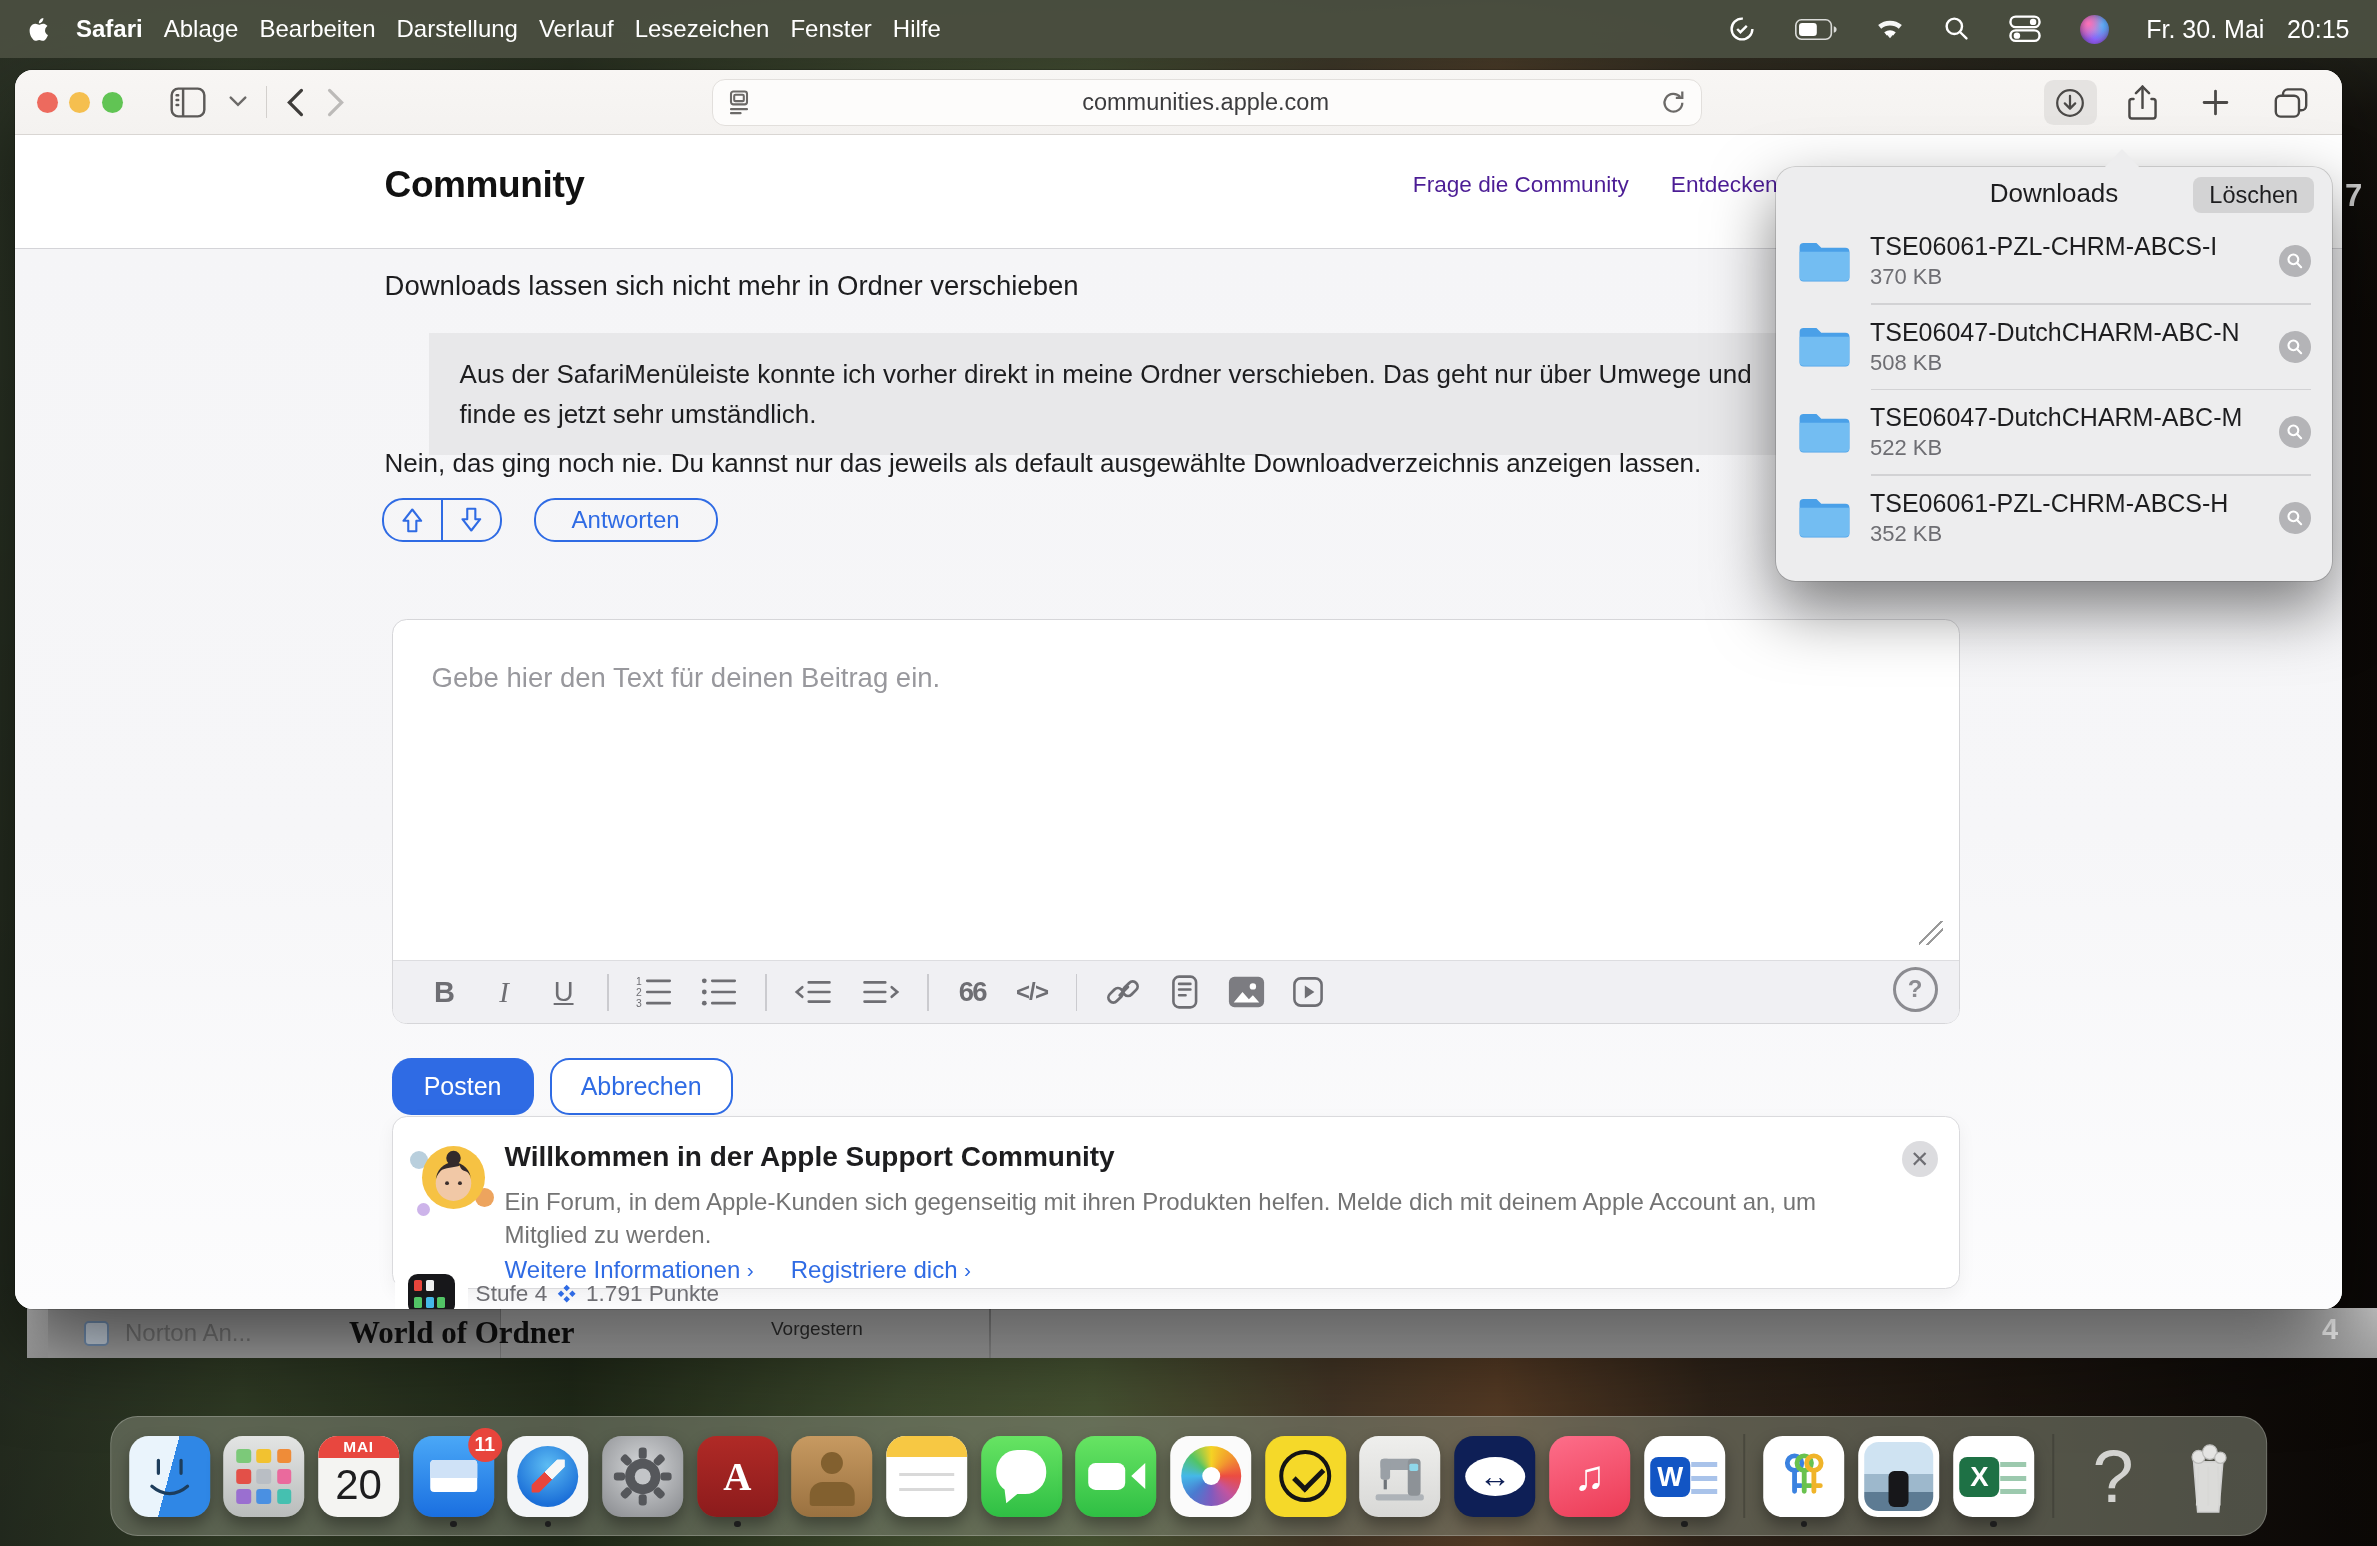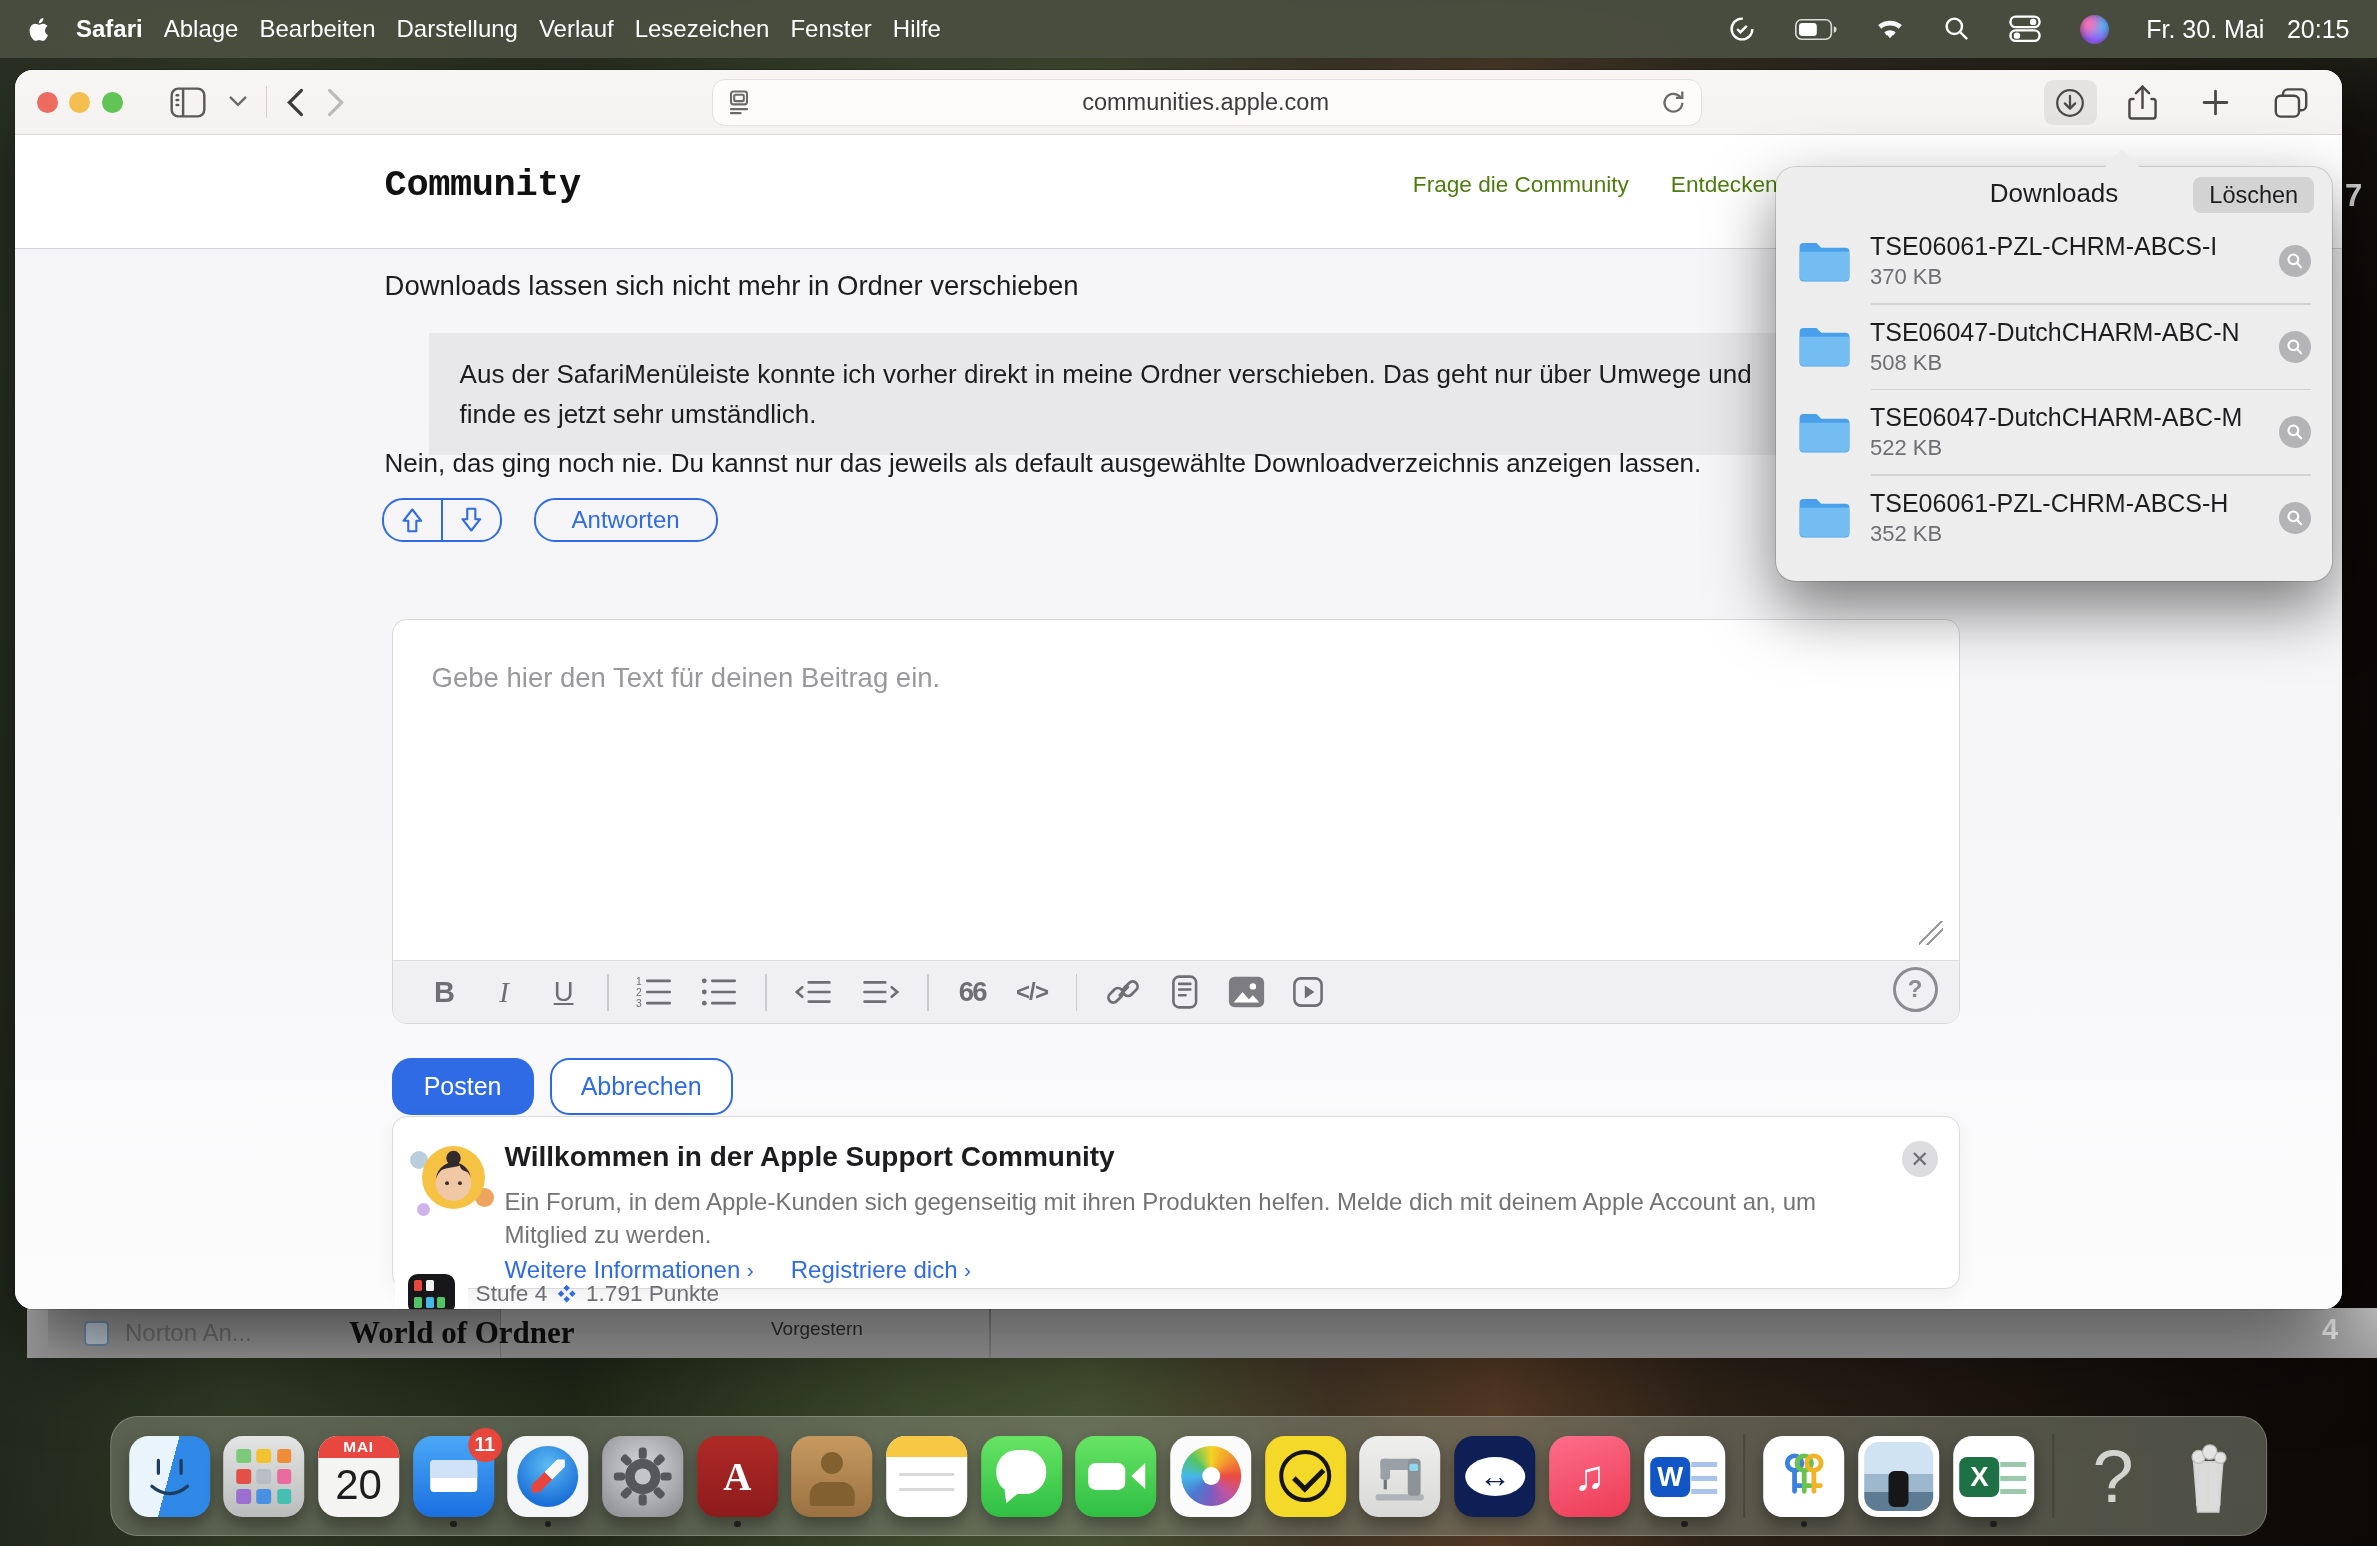--- a/index.html
+++ b/index.html
@@ -59,22 +59,22 @@
   .tb-btn{display:flex;align-items:center;justify-content:center;color:#5c5a58;margin:0 11.3px;}
   .tb-sep{width:1.2px;height:32px;background:#d3d0cd;margin:0 8px;}
   .urlbar{position:absolute;left:697px;top:9px;width:990px;height:47px;border-radius:13px;
     background:#fdfcfb;border:1.2px solid #e2dfdc;display:flex;align-items:center;padding:0 14.6px;box-sizing:border-box;}
   .url-text{flex:1;text-align:center;color:#3c3c3e;font-size:23.5px;}
   .tb-right{position:absolute;right:21px;top:0;height:65px;display:flex;align-items:center;gap:19.4px;}
   .dl-btn{width:53px;height:45px;border-radius:9.7px;background:#e5e3e1;display:flex;align-items:center;justify-content:center;}
 
   
   .page-header{height:113px;flex:0 0 auto;background:#fff;position:relative;border-bottom:1.6px solid #d4d4d8;}
-  .ph-title{position:absolute;left:370px;top:29px;font-size:37px;font-weight:700;color:#111;letter-spacing:-0.4px;font-family:Liberation Mono, monospace;}
-  .ph-nav{position:absolute;right:564px;top:37px;display:flex;gap:42px;font-size:22.6px;color:#4d7c0f;}
+  .ph-title{position:absolute;left:370px;top:29px;font-size:37px;font-weight:700;color:#111;letter-spacing:-0.4px;}
+  .ph-nav{position:absolute;right:564px;top:37px;display:flex;gap:42px;font-size:22.6px;color:#4c1d95;}
 
   .content{flex:1;position:relative;background:linear-gradient(180deg,#f5f5f7 0%,#f6f6f8 55%,#fcfcfd 100%);}
   .thread-title{position:absolute;left:370px;top:21px;font-size:27.5px;color:#1d1d1f;}
   .quote{position:absolute;left:414px;top:84px;width:1530px;box-sizing:border-box;
     background:#e8e8ea;padding:21px 31px;font-size:26px;line-height:40px;color:#1d1d1f;}
   .reply{position:absolute;left:370px;top:199px;font-size:26px;color:#1d1d1f;}
   .votes{position:absolute;left:367px;top:249px;display:flex;gap:32px;align-items:center;}
   .vote-pill{display:flex;border:2.4px solid #2f6be4;border-radius:21px;height:40px;overflow:hidden;}
   .vote-cell{width:57px;display:flex;align-items:center;justify-content:center;}
   .vote-cell:first-child{border-right:2.4px solid #2f6be4;}

